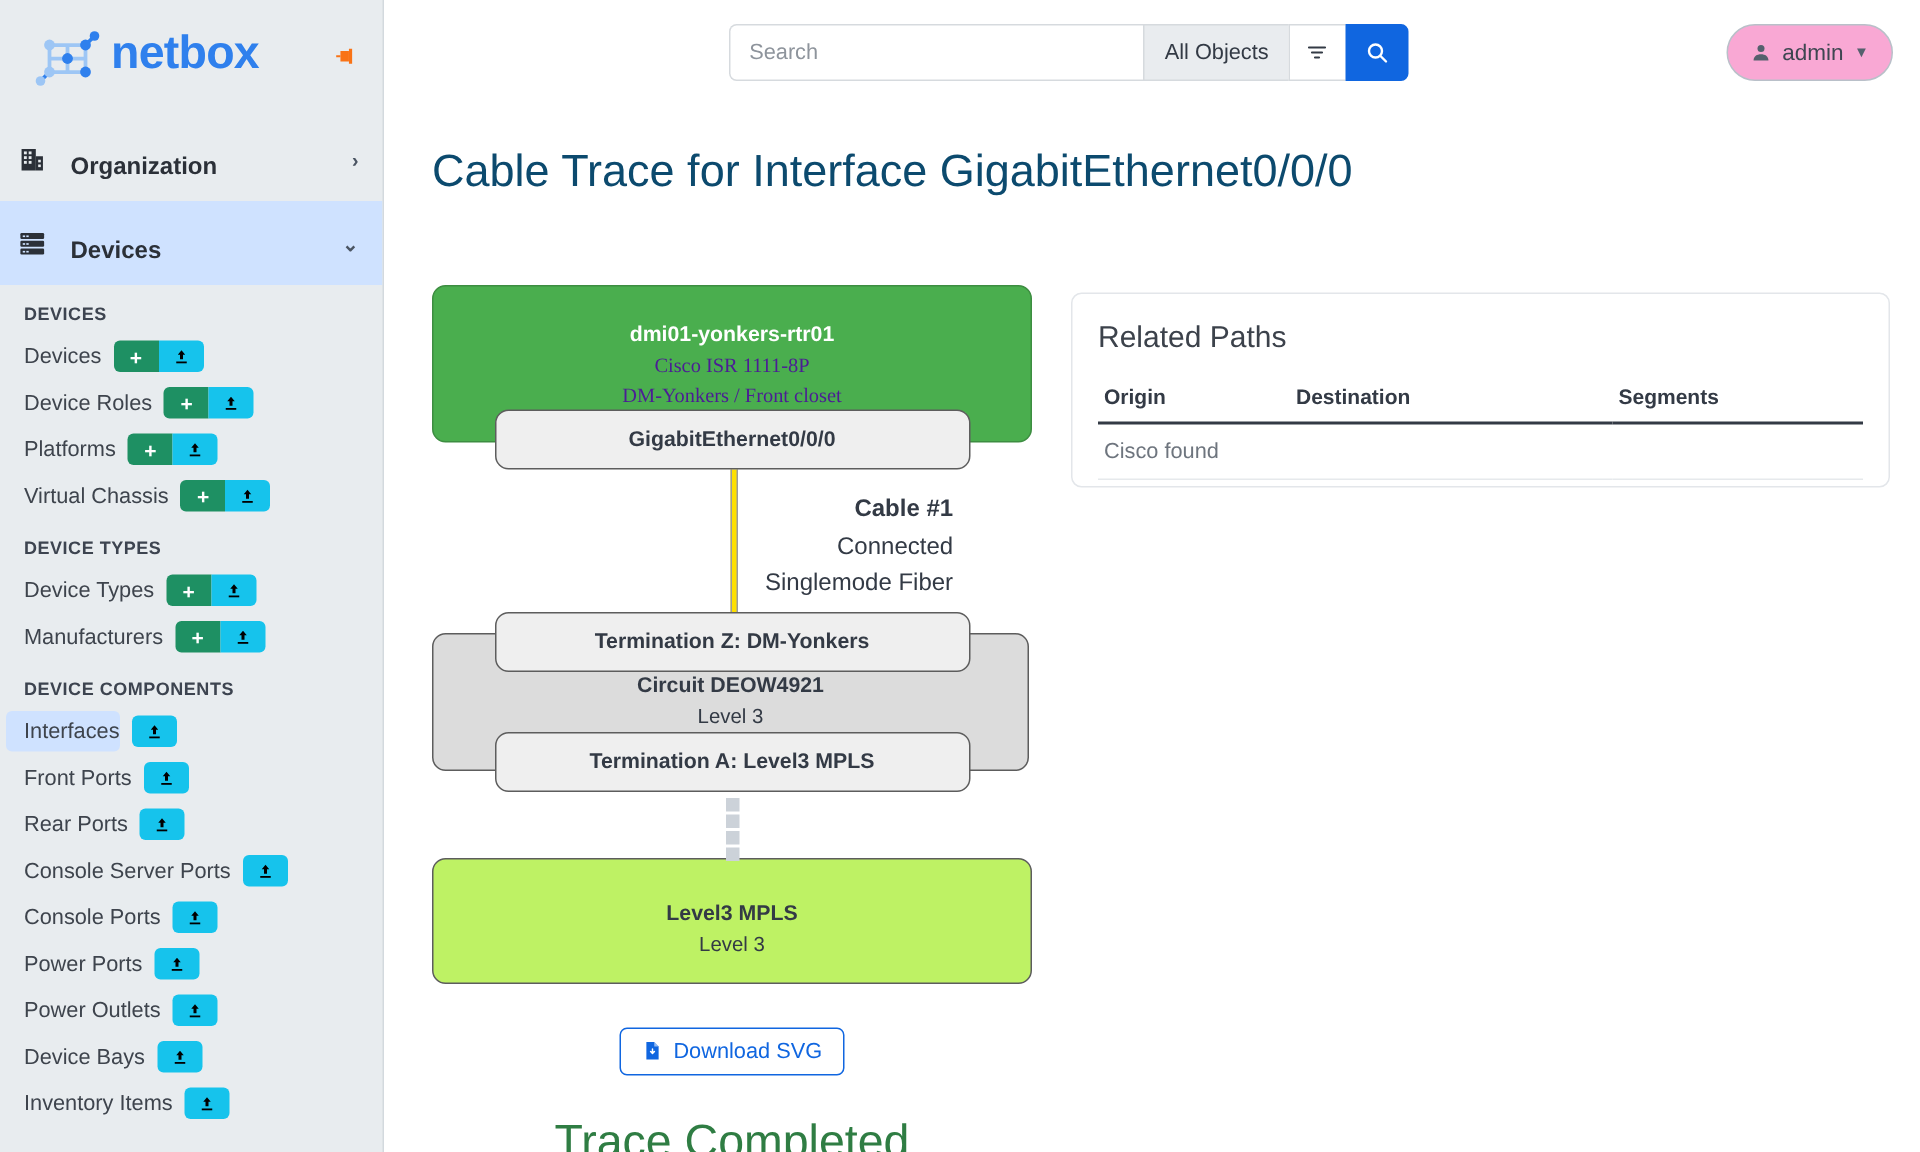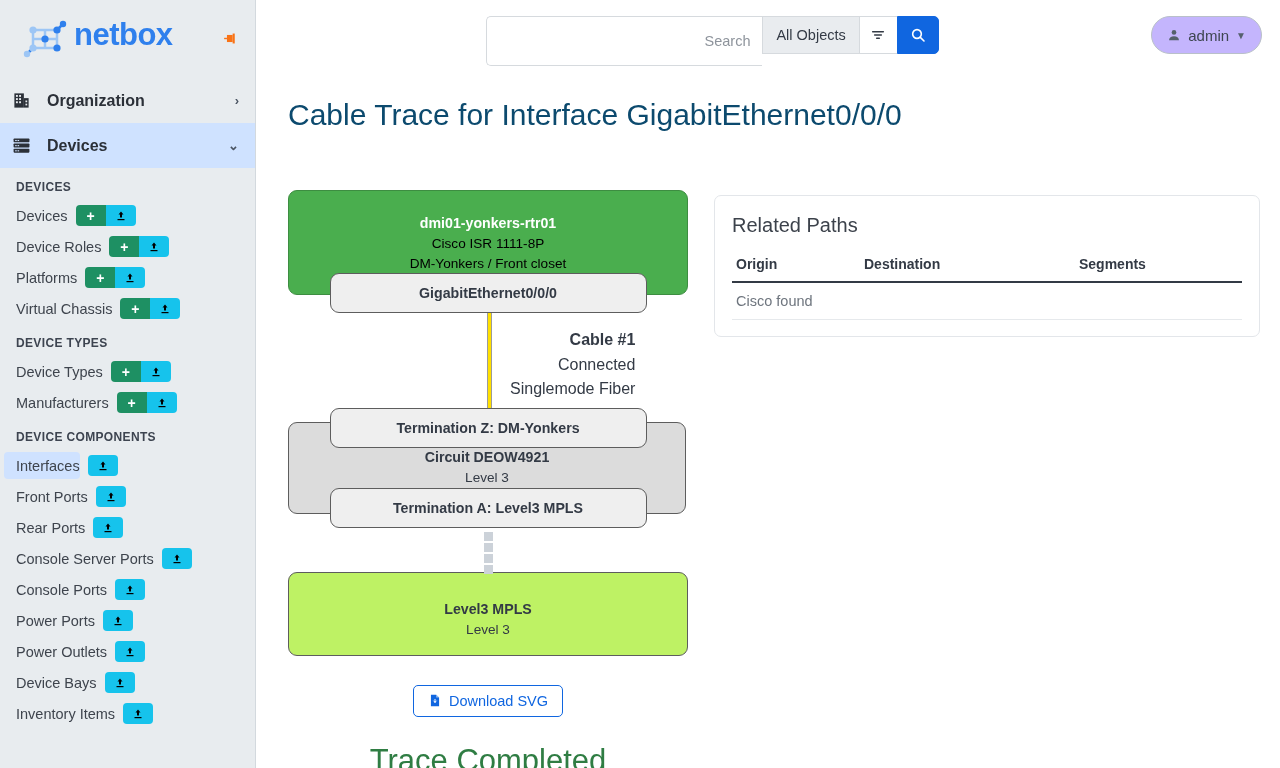--- a/index.html
+++ b/index.html
@@ -31,21 +31,21 @@
   .logo-text { font-size: 31px; font-weight: 700; color: #2f80ed; letter-spacing: -0.5px; line-height: 1; }
   .pin-icon { color: #f97316; font-size: 15px; line-height: 1; margin-left: auto; }
 
   .nav-group {
     display: flex; align-items: center;
     padding: 13px 16px 13px 12px;
     font-size: 16px; font-weight: 700; color: #2b3038;
     cursor: pointer;
   }
   .nav-group .gicon { width: 30px; display: flex; align-items: center; justify-content: flex-start; }
-  .nav-group .glabel { flex: 1; padding-left: 5px; }
+  .nav-group .glabel { flex: 1; padding-left: 5px; margin-top: 12px; }
   .nav-group .chev { color: #4b5563; font-size: 13px; }
   .nav-group.active { background: #cfe2ff; }
 
   .subheading {
     font-size: 12px; font-weight: 700; color: #3d4450;
     letter-spacing: 0.35px;
     padding: 12px 16px 6px 16px;
     text-transform: uppercase;
   }
   .nav-item {
@@ -71,26 +71,26 @@
   .mini-btn.imp.only { border-radius: 4px; }
 
   
   .main { flex: 1; height: 768px; position: relative; background: #ffffff; overflow: hidden; }
   .topbar {
     height: 70px; display: flex; align-items: center;
     padding: 0 18px;
   }
   .search-wrap { display: flex; align-items: stretch; margin: 0 auto; height: 38px; }
   .search-input {
-    width: 276px; height: 50px;
+    width: 276px; height: 38px;
     border: 1px solid #d6dade; border-right: none;
     border-radius: 5px 0 0 5px;
     padding: 0 12px; font-size: 14.5px;
     font-family: "Liberation Sans", sans-serif;
-    color: #be185d; background: #fff; outline: none; text-align: right;
+    color: #be185d; background: #fff; outline: none;
   }
   .search-input::placeholder { color: #8e949c; }
   .scope-btn {
     display: flex; align-items: center; padding: 0 13px;
     background: #e9ecef; border: 1px solid #d6dade; border-right: none;
     font-size: 14.5px; color: #333a45; cursor: pointer; white-space: nowrap;
   }
   .filter-btn {
     display: flex; align-items: center; justify-content: center;
     width: 38px; background: #ffffff;
@@ -99,21 +99,21 @@
   }
   .go-btn {
     display: flex; align-items: center; justify-content: center;
     width: 42px; background: #1066e0; border: 1px solid #1066e0;
     border-radius: 0 5px 5px 0; cursor: pointer; color: #fff;
   }
   .user-btn {
     display: flex; align-items: center; gap: 7px;
     height: 38px; padding: 0 15px;
     border: 1px solid #b9c0c9; border-radius: 19px;
-    font-size: 15px; color: #3e4651; background: #c4b5fd;
+    font-size: 15px; color: #3e4651; background: #f9a8d4;
     cursor: pointer;
   }
   .user-btn .caret { font-size: 10px; color: #55606d; }
 
   .page-title {
     font-size: 30px; font-weight: 400; color: #0c4a6e;
     padding: 8px 0 0 32px;
   }
 
   .content { display: flex; padding: 38px 20px 0 32px; gap: 26px; }
@@ -124,21 +124,21 @@
   .trace { position: relative; width: 400px; }
   .node {
     border-radius: 9px;
     text-align: center;
     border: 1px solid #5d5d5d;
     padding: 14px 10px;
   }
   .node .t1 { font-weight: 700; font-size: 14.2px; line-height: 1.45; }
   .node .t2 { font-size: 13.6px; line-height: 1.5; }
   .node-device { background: #4aae4e; border-color: #3d8d41; color: #ffffff; height: 105px; padding-top: 22px; }
-  .node-device .t2 { color: #000000; }
+  .node-device .t2 { color: #4c1d95; font-family: Liberation Serif, serif; }
 
   .term {
     width: 317px; margin: 0 auto;
     background: #efefef; border: 1px solid #5d5d5d; border-radius: 9px;
     text-align: center; font-weight: 700; font-size: 14.2px;
     padding: 11px 8px; color: #333a45;
     position: relative; z-index: 3;
   }
   .iface { margin-top: -22px; }
 
@@ -183,21 +183,21 @@
     cursor: pointer; font-family: "Liberation Sans", sans-serif;
   }
   .trace-done {
     text-align: center; margin-top: 26px;
     font-size: 31px; color: #2f7d43; font-weight: 400;
   }
 
   
   .card {
     border: 1px solid #e3e6ea; border-radius: 7px;
-    background: #fff; padding: 18px 17px 16px 17px;
+    background: #fff; padding: 18px 17px 4px 17px;
   }
   .card-title { font-size: 20px; font-weight: 400; color: #3c424b; margin-bottom: 16px; }
   table.paths { width: 100%; border-collapse: collapse; }
   table.paths th {
     text-align: left; font-size: 14px; font-weight: 700; color: #333a45;
     padding: 3px 4px 9px 4px; border-bottom: 2px solid #333a45;
   }
   table.paths td {
     font-size: 14.5px; color: #6e757e;
     padding: 10px 4px; border-bottom: 1px solid #e6e9ec;

